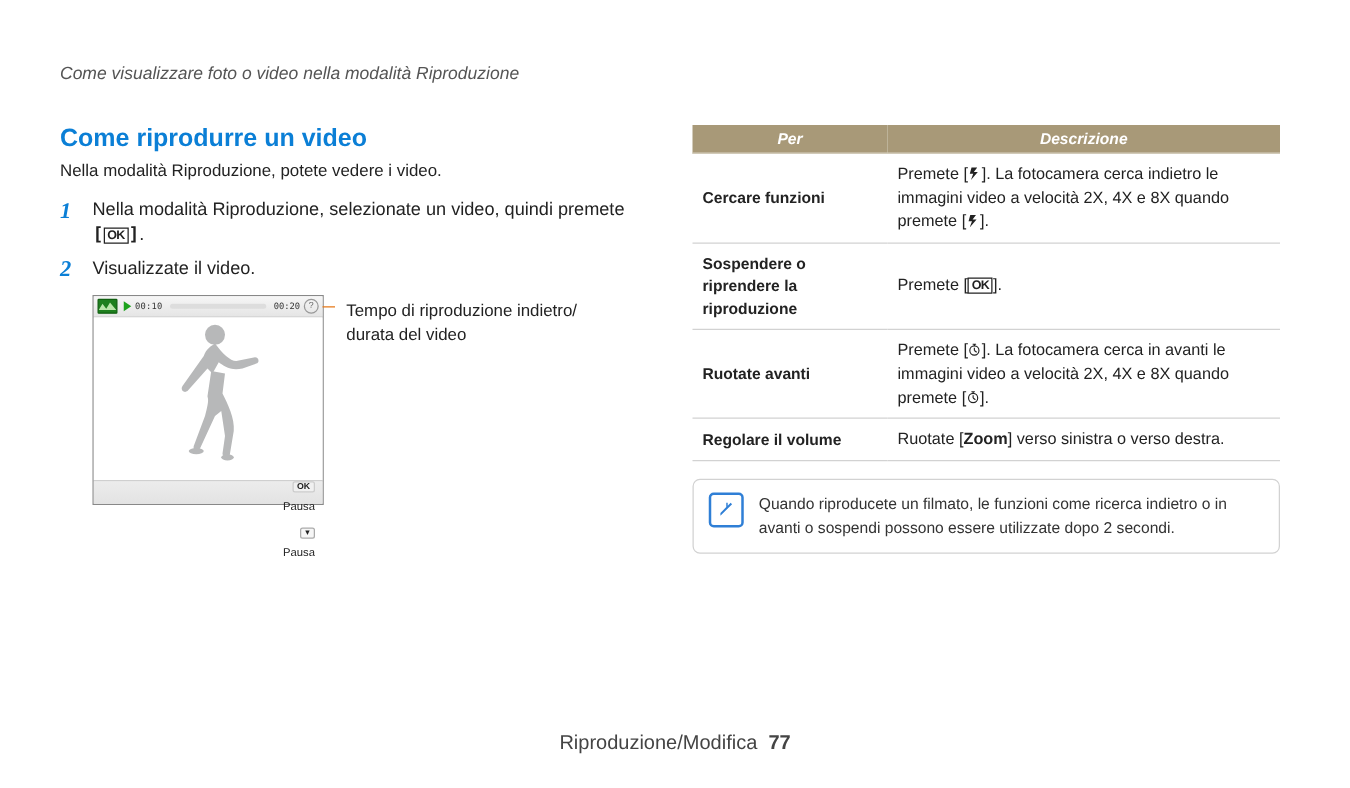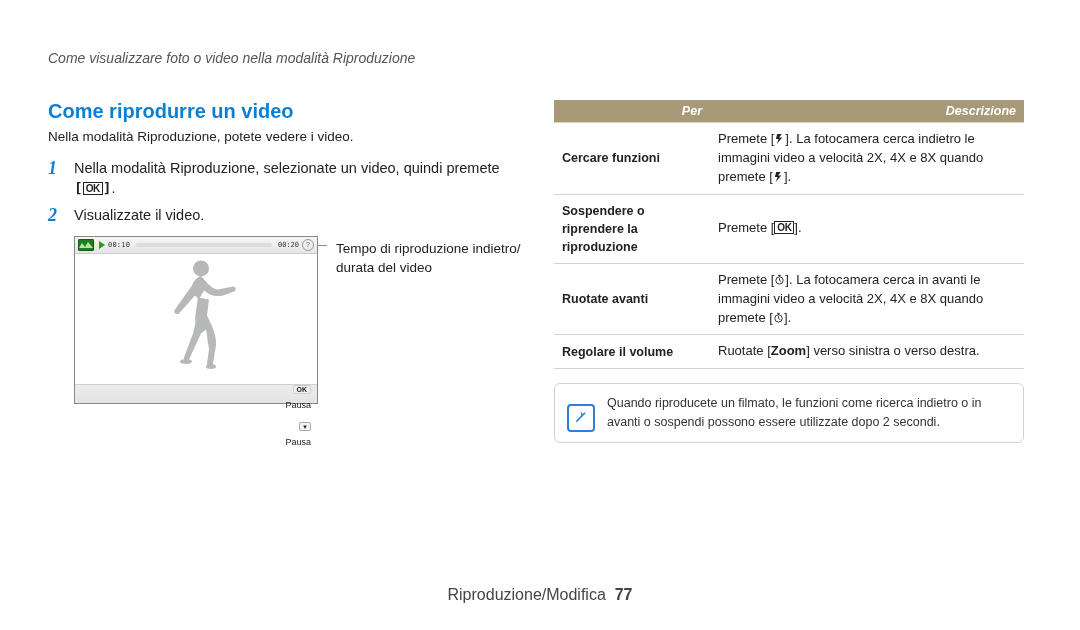--- a/index.html
+++ b/index.html
@@ -79,21 +79,21 @@
   }
   
   .video-row {
     display: flex;
     align-items: flex-start;
     gap: 18px;
     margin-top: 10px;
     margin-left: 26px;
   }
   .video-shot {
-    width: 244px;
+    width: 185px;
     border: 1px solid #888;
     background: #fff;
     box-sizing: border-box;
     display: flex;
     flex-direction: column;
   }
   .video-top {
     height: 16px;
     background: linear-gradient(#f6f6f6,#e5e5e5);
     display: flex;
@@ -204,21 +204,21 @@
   
   table.actions {
     border-collapse: collapse;
     width: 100%;
     font-size: 13px;
   }
   table.actions th {
     background: #a89978;
     color: #fff;
     font-weight: 600;
-    text-align: right;
+    text-align: center;
     padding: 4px 8px;
     font-style: italic;
     font-size: 12.5px;
     border-bottom: 1px solid #d8d2c2;
   }
   table.actions th:first-child {
     width: 140px;
   }
   table.actions td {
     padding: 7px 8px;
@@ -235,21 +235,21 @@
   .note-box {
     margin-top: 14px;
     border: 1px solid #d2d2d2;
     border-radius: 6px;
     padding: 10px 12px;
     display: flex;
     gap: 12px;
     font-size: 12.5px;
     line-height: 1.5;
     color: #333;
-    align-items: flex-end;
+    align-items: flex-start;
   }
   .note-icon {
     width: 24px;
     height: 24px;
     border: 2px solid #2f7fd6;
     border-radius: 4px;
     display: inline-flex;
     align-items: center;
     justify-content: center;
     flex-shrink: 0;

